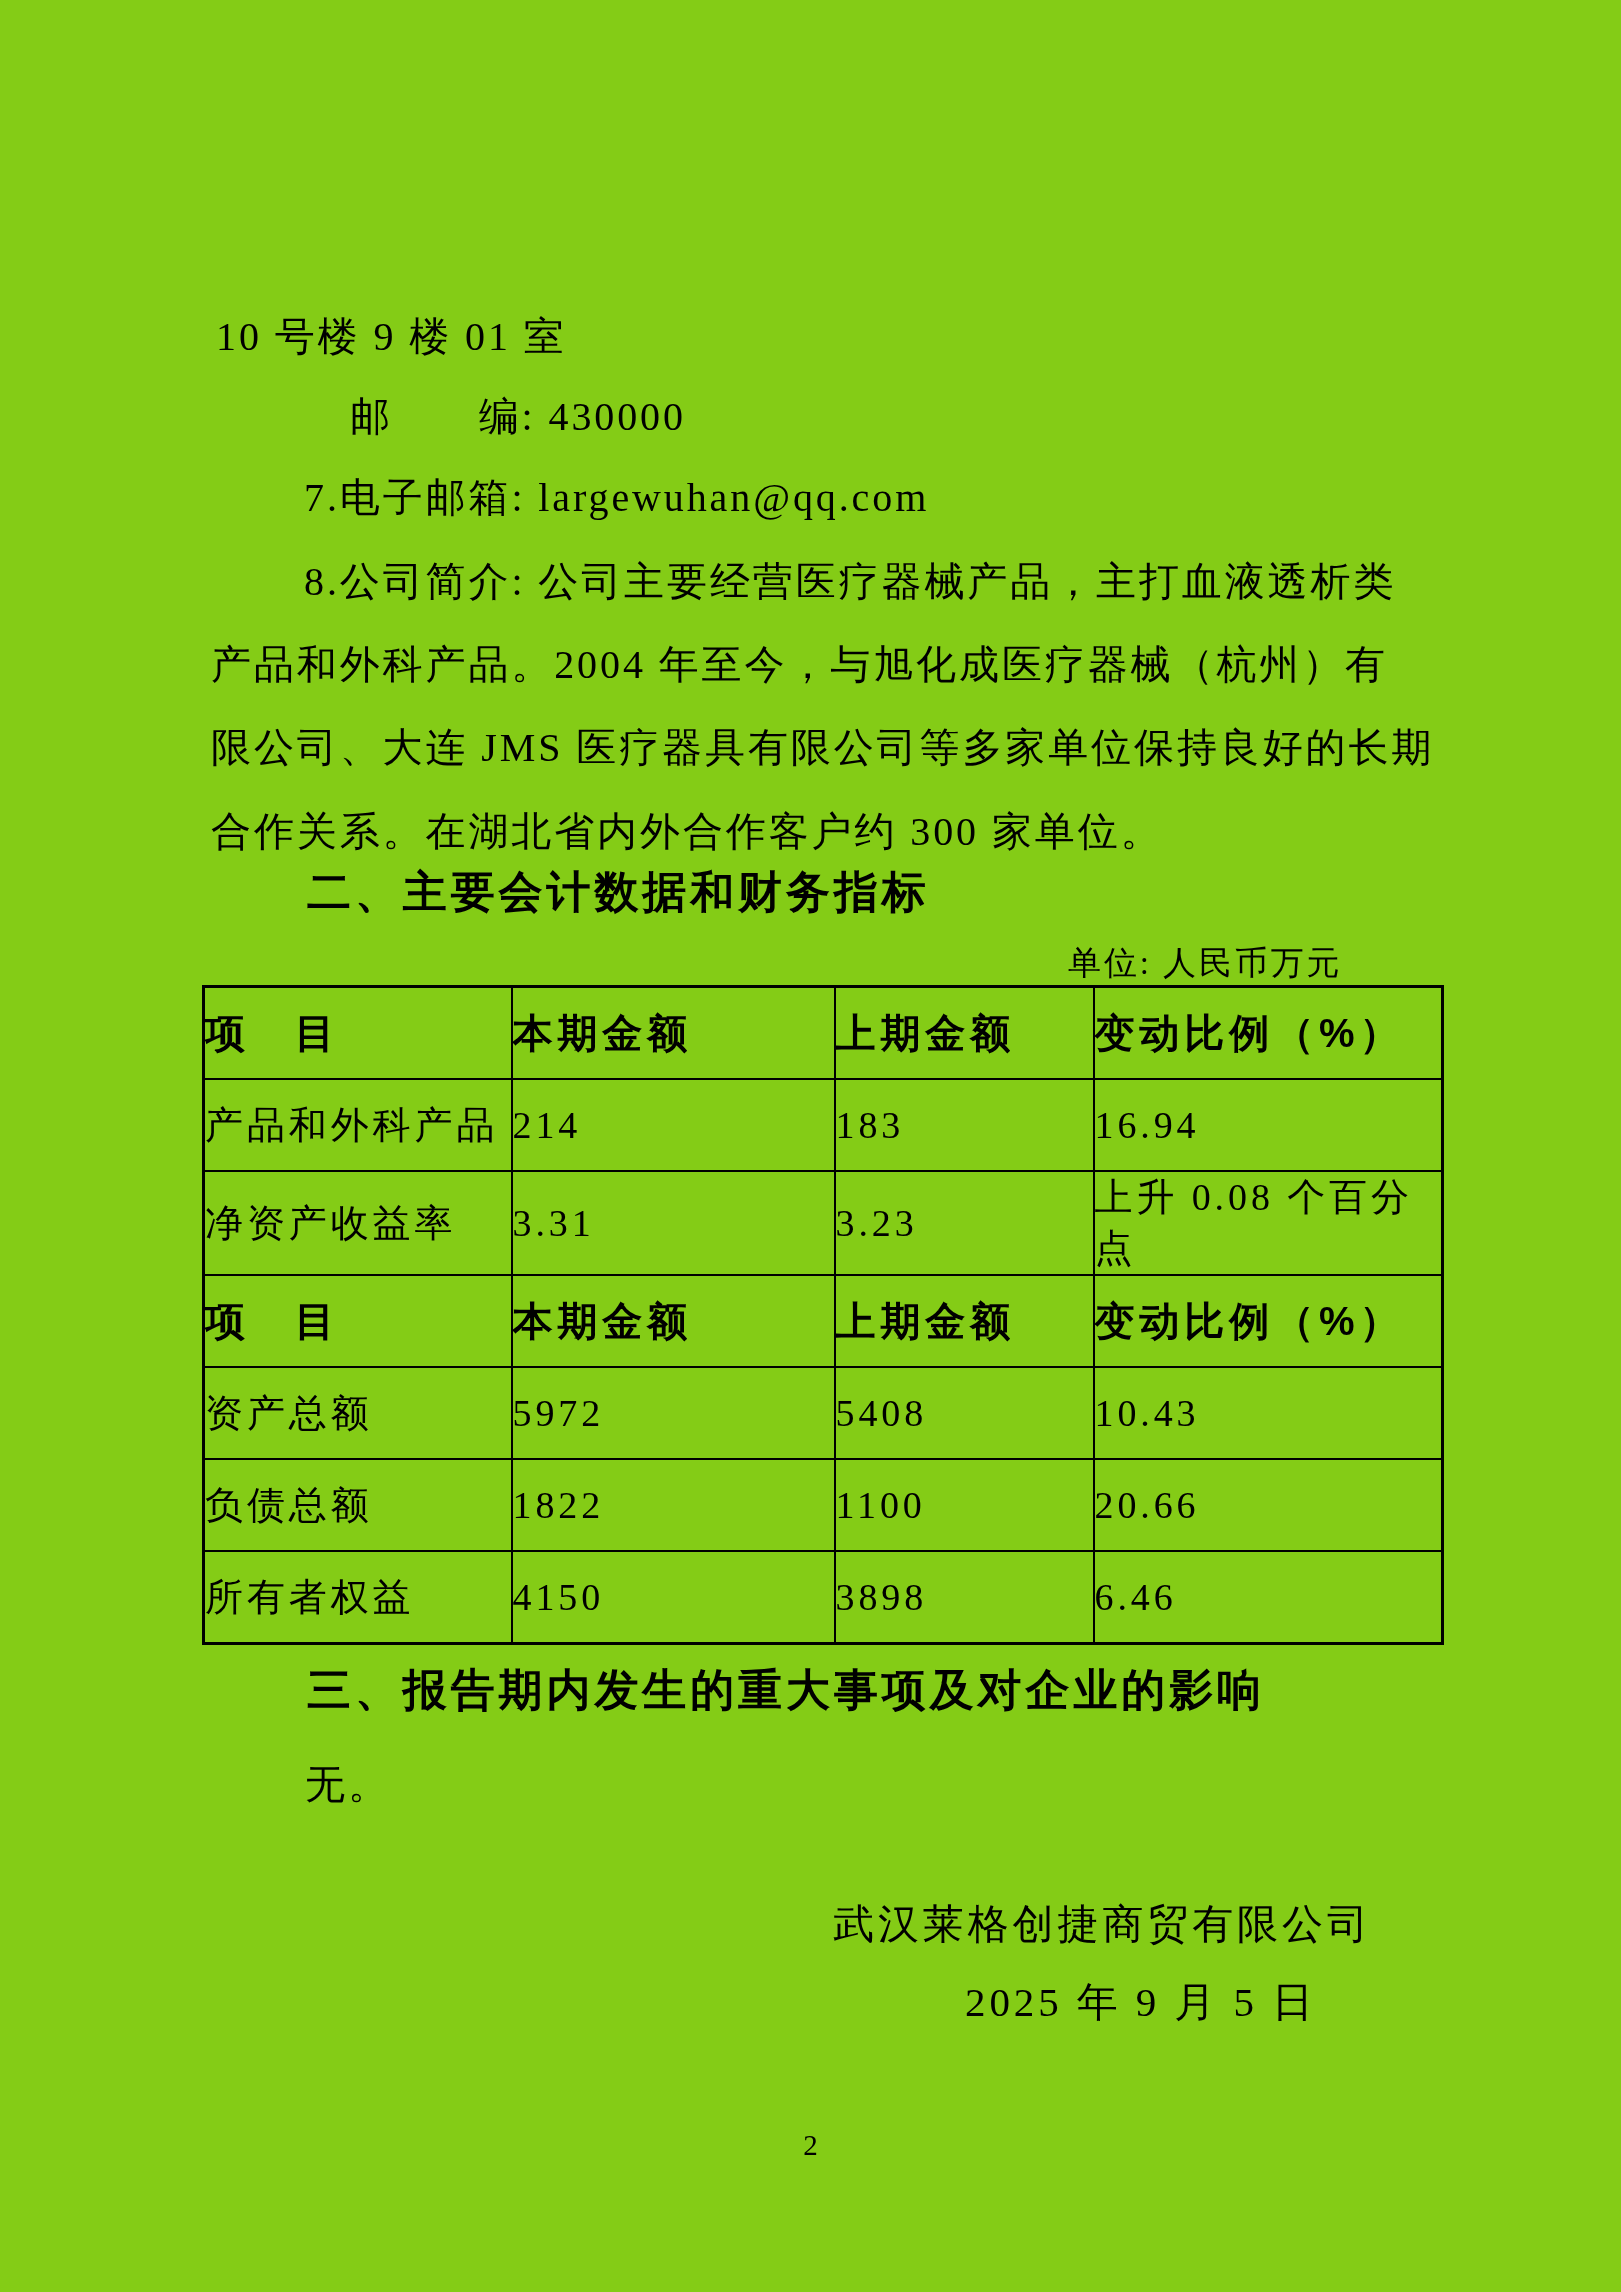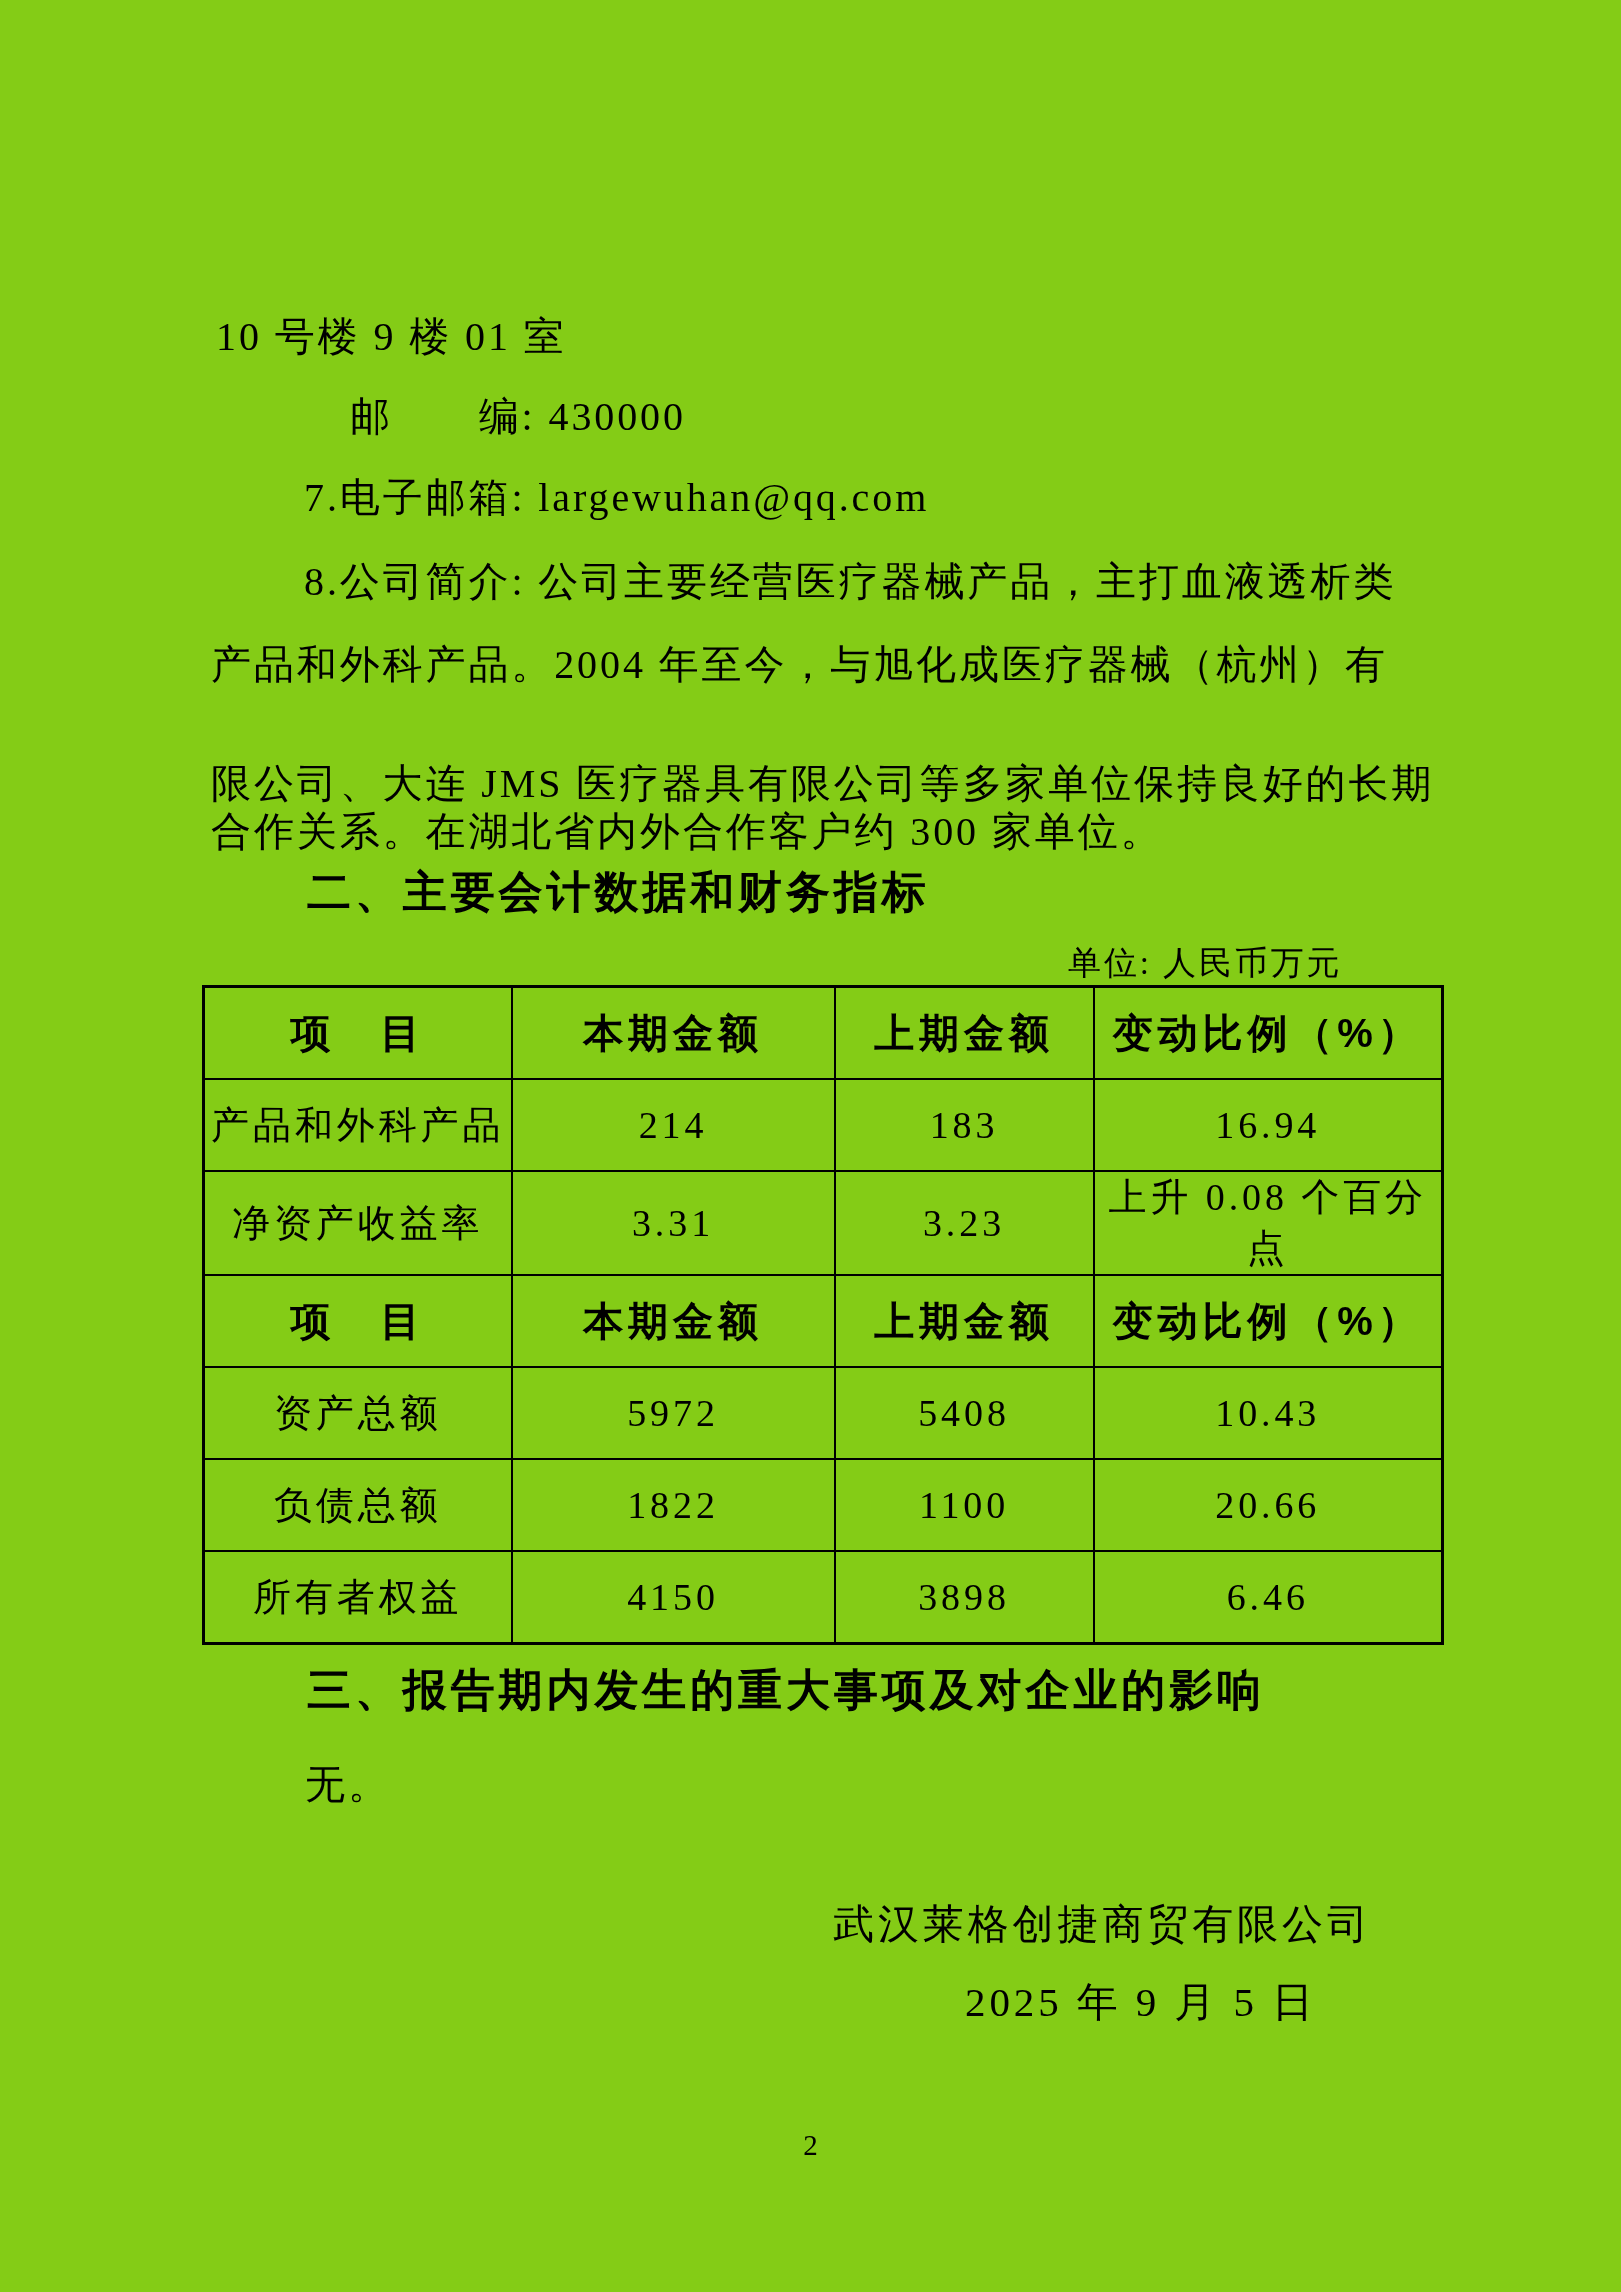--- a/index.html
+++ b/index.html
@@ -38,21 +38,20 @@
   table.fin {
     position:absolute;
     left:202px; top:985px;
     width:1239px; height:631px;
     border-collapse:collapse;
     table-layout:fixed;
     border:3.9px solid #000;
   }
   table.fin td {
     border:2.9px solid #000;
-    text-align:center;
     vertical-align:middle;
     height:90px;
     padding:0;
     font-size:38px;
     letter-spacing:3.9px;
   }
   tr.hdr td {
     font-family:"Liberation Sans","DejaVu Sans",sans-serif;
     font-weight:700;
     font-size:40px;
@@ -68,21 +67,21 @@
 
   <div class="abs body-text" style="left:216px; top:313px;">10 号楼 9 楼 01 室</div>
 
   <div class="abs body-text" style="left:350px; top:393px;">邮　　编: 430000</div>
 
   <div class="abs body-text" style="left:304px; top:474px;">7.电子邮箱: largewuhan@qq.com</div>
 
   <div>
     <div class="abs body-text" style="left:304px; top:558px;">8.公司简介: 公司主要经营医疗器械产品，主打血液透析类</div>
     <div class="abs body-text" style="left:211px; top:641px;">产品和外科产品。2004 年至今，与旭化成医疗器械（杭州）有</div>
-    <div class="abs body-text" style="left:211px; top:724px;margin-top:36px;">限公司、大连 JMS 医疗器具有限公司等多家单位保持良好的长期</div>
+    <div class="abs body-text" style="left:211px; top:724px;">限公司、大连 JMS 医疗器具有限公司等多家单位保持良好的长期</div>
     <div class="abs body-text" style="left:211px; top:808px;">合作关系。在湖北省内外合作客户约 300 家单位。</div>
   </div>
 
   <div class="abs heading" style="left:307px; top:863px;">二、主要会计数据和财务指标</div>
 
   <div class="abs unit-note" style="left:1068px; top:941px;">单位: 人民币万元</div>
 
   <table class="fin">
     <colgroup>
       <col style="width:308px;">

